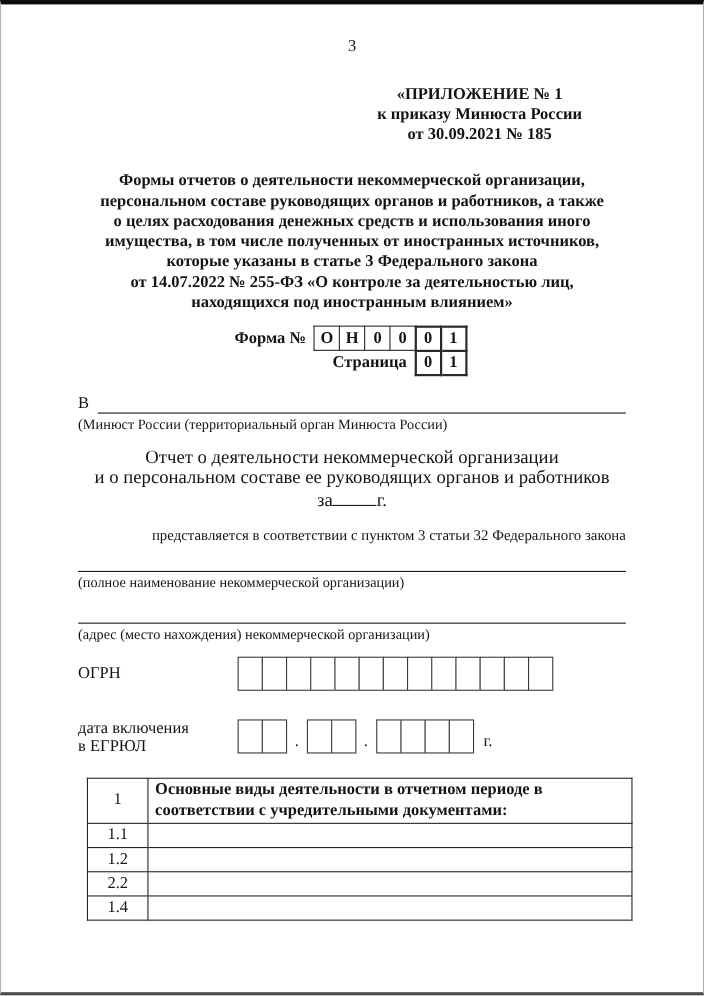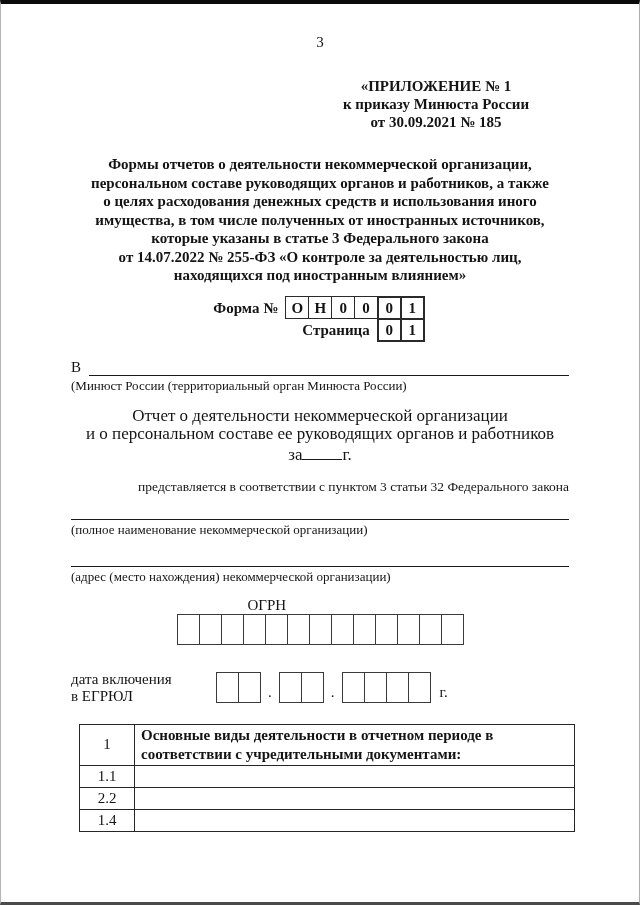--- a/index.html
+++ b/index.html
@@ -120,41 +120,40 @@
     border-bottom: 1px solid #1a1a1a;
     height: 22px;
   }
   .write-line.name { margin-top: 3px; }
   .write-line.addr { margin-top: 7px; }
 
   .ogrn-row {
     display: flex;
     align-items: center;
     margin-top: 12px;
-    flex-direction: column;
   }
   .field-label {
     width: 145px;
     min-width: 145px;
     font-size: 15px;
     line-height: 17px;
   }
   .box-strip { display: flex; }
   .box-cell {
     width: 23px;
     height: 31px;
     border: 1px solid #3a3a3a;
     margin-left: -1px;
     background: #fff;
   }
   .box-cell:first-child { margin-left: 0; }
 
   .date-row {
     display: flex;
-    align-items: center;
+    align-items: flex-start;
     margin-top: 26px;
   }
   .date-groups { display: flex; align-items: center; }
   .dot-sep {
     font-size: 15px;
     padding: 10px 7px 0 7px;
   }
   .year-suffix {
     font-size: 15px;
     padding: 10px 0 0 9px;
@@ -299,20 +298,24 @@
       <tbody>
           <tr class="head">
         <td class="num">1</td>
         <td class="txt">Основные виды деятельности в отчетном периоде в соответствии с учредительными документами:</td>
       </tr>
       <tr class="blank">
         <td class="num">1.1</td>
         <td class="txt"></td>
       </tr>
       <tr class="blank">
+        <td class="num">1.2</td>
+        <td class="txt"></td>
+      </tr>
+      <tr class="blank">
         <td class="num">2.2</td>
         <td class="txt"></td>
       </tr>
       <tr class="blank">
         <td class="num">1.4</td>
         <td class="txt"></td>
       </tr>
     </tbody>
       </table>
 

